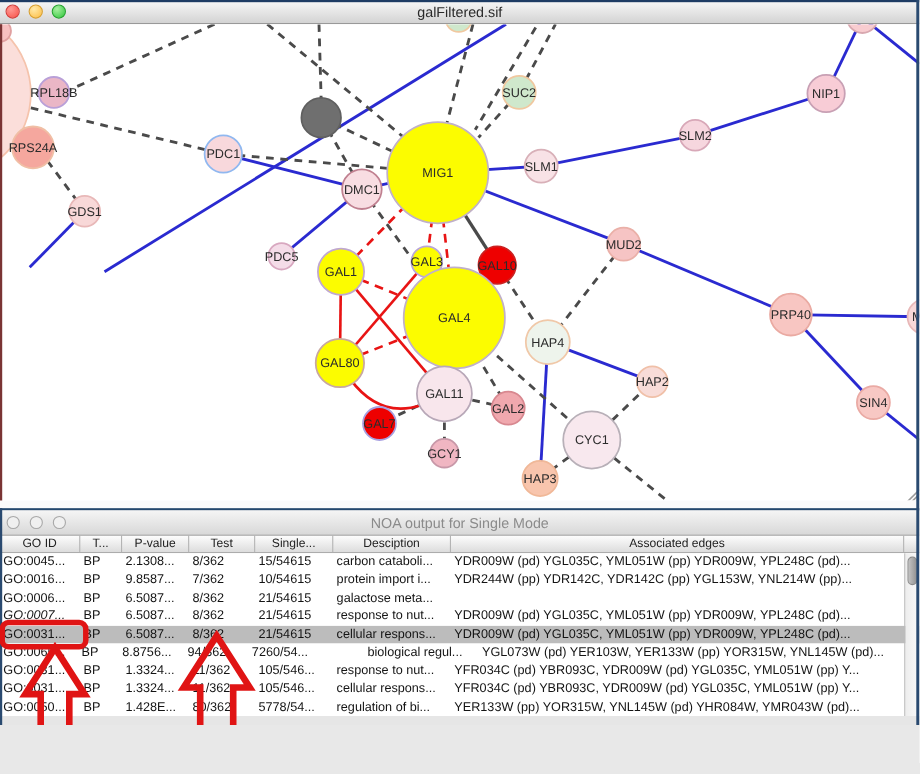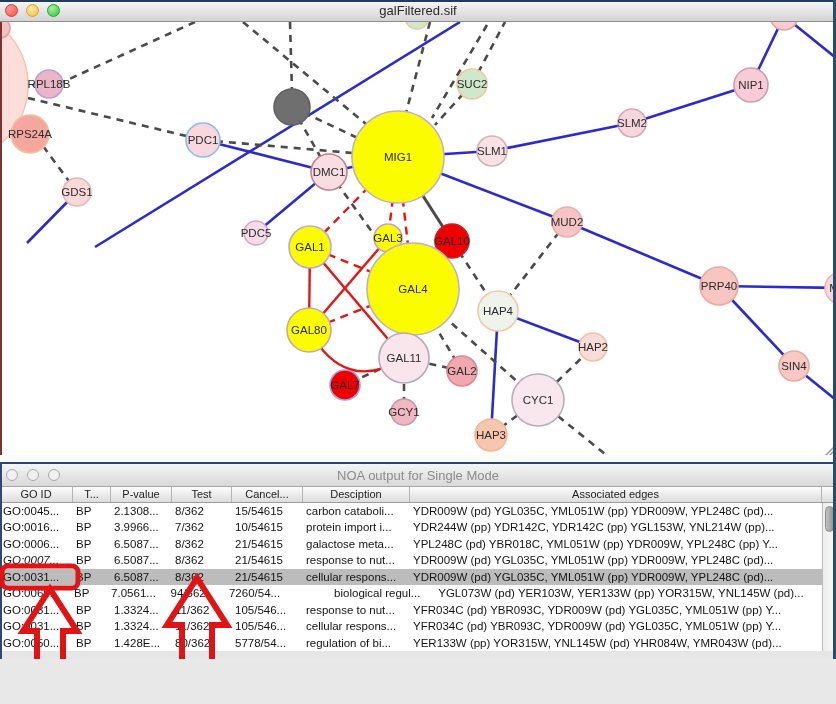--- a/index.html
+++ b/index.html
@@ -194,52 +194,51 @@
         <span class="light hollow"></span>
         <span class="light hollow"></span>
       </div>
       <div class="title">NOA output for Single Mode</div>
     </div>
     <div class="table-header" id="table-header">
         <div class="hcell" style="width: 73px;">GO ID</div>
         <div class="hcell" style="width: 38px;">T...</div>
         <div class="hcell" style="width: 61px;">P-value</div>
         <div class="hcell" style="width: 60px;">Test</div>
-        <div class="hcell" style="width: 71px;">Cancel...</div>
+        <div class="hcell" style="width: 71px;">Single...</div>
         <div class="hcell" style="width: 107px;">Desciption</div>
         <div class="hcell" style="width: 412px;">Associated edges</div>
       </div>
     <div class="table-body-wrap">
       <div id="table-body">
           <div class="trow">
             <div class="tcell" style="width: 73px;">GO:0045...</div>
             <div class="tcell" style="width: 38px;">BP</div>
             <div class="tcell" style="width: 61px;">2.1308...</div>
             <div class="tcell" style="width: 60px;">8/362</div>
             <div class="tcell" style="width: 71px;">15/54615</div>
             <div class="tcell" style="width: 107px;">carbon cataboli...</div>
             <div class="tcell" style="width: 412px;">YDR009W (pd) YGL035C, YML051W (pp) YDR009W, YPL248C (pd)...</div>
           </div>
           <div class="trow">
             <div class="tcell" style="width: 73px;">GO:0016...</div>
             <div class="tcell" style="width: 38px;">BP</div>
-            <div class="tcell" style="width: 61px;">3.9966...</div>
+            <div class="tcell" style="width: 61px;">9.8587...</div>
             <div class="tcell" style="width: 60px;">7/362</div>
             <div class="tcell" style="width: 71px;">10/54615</div>
             <div class="tcell" style="width: 107px;">protein import i...</div>
             <div class="tcell" style="width: 412px;">YDR244W (pp) YDR142C, YDR142C (pp) YGL153W, YNL214W (pp)...</div>
           </div>
           <div class="trow">
             <div class="tcell" style="width: 73px;">GO:0006...</div>
             <div class="tcell" style="width: 38px;">BP</div>
             <div class="tcell" style="width: 61px;">6.5087...</div>
             <div class="tcell" style="width: 60px;">8/362</div>
             <div class="tcell" style="width: 71px;">21/54615</div>
             <div class="tcell" style="width: 107px;">galactose meta...</div>
-            <div class="tcell" style="width: 412px;">YPL248C (pd) YBR018C, YML051W (pp) YDR009W, YPL248C (pp) Y...</div>
           </div>
           <div class="trow">
             <div class="tcell" style="width: 73px; font-style: italic;">GO:0007...</div>
             <div class="tcell" style="width: 38px;">BP</div>
             <div class="tcell" style="width: 61px;">6.5087...</div>
             <div class="tcell" style="width: 60px;">8/362</div>
             <div class="tcell" style="width: 71px;">21/54615</div>
             <div class="tcell" style="width: 107px;">response to nut...</div>
             <div class="tcell" style="width: 412px;">YDR009W (pd) YGL035C, YML051W (pp) YDR009W, YPL248C (pd)...</div>
           </div>
@@ -248,21 +247,21 @@
             <div class="tcell" style="width: 38px;">BP</div>
             <div class="tcell" style="width: 61px;">6.5087...</div>
             <div class="tcell" style="width: 60px;">8/362</div>
             <div class="tcell" style="width: 71px;">21/54615</div>
             <div class="tcell" style="width: 107px;">cellular respons...</div>
             <div class="tcell" style="width: 412px;">YDR009W (pd) YGL035C, YML051W (pp) YDR009W, YPL248C (pd)...</div>
           </div>
           <div class="trow">
             <div class="tcell" style="width: 73px;">GO:0065...</div>
             <div class="tcell" style="width: 38px;">BP</div>
-            <div class="tcell" style="width: 61px;">7.0561...</div>
+            <div class="tcell" style="width: 61px;">8.8756...</div>
             <div class="tcell" style="width: 60px;">94/362</div>
             <div class="tcell" style="width: 71px;">7260/54...</div>
             <div class="tcell" style="width: 107px; margin-left: 36px;">biological regul...</div>
             <div class="tcell" style="width: 412px;">YGL073W (pd) YER103W, YER133W (pp) YOR315W, YNL145W (pd)...</div>
           </div>
           <div class="trow">
             <div class="tcell" style="width: 73px;">GO:0031...</div>
             <div class="tcell" style="width: 38px;">BP</div>
             <div class="tcell" style="width: 61px;">1.3324...</div>
             <div class="tcell" style="width: 60px;">11/362</div>

